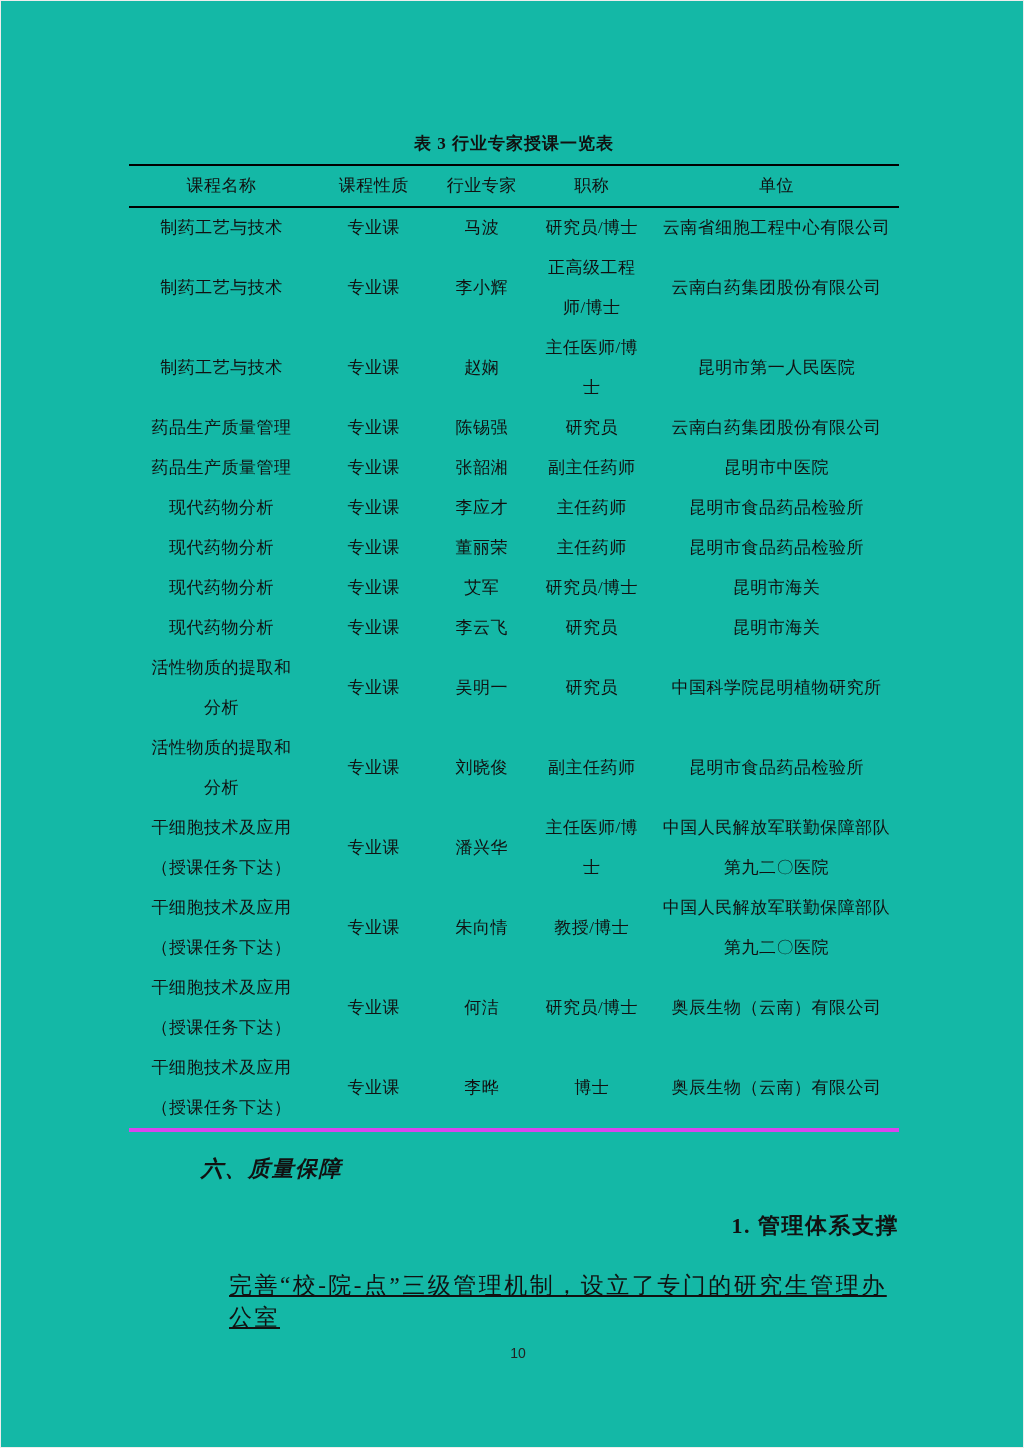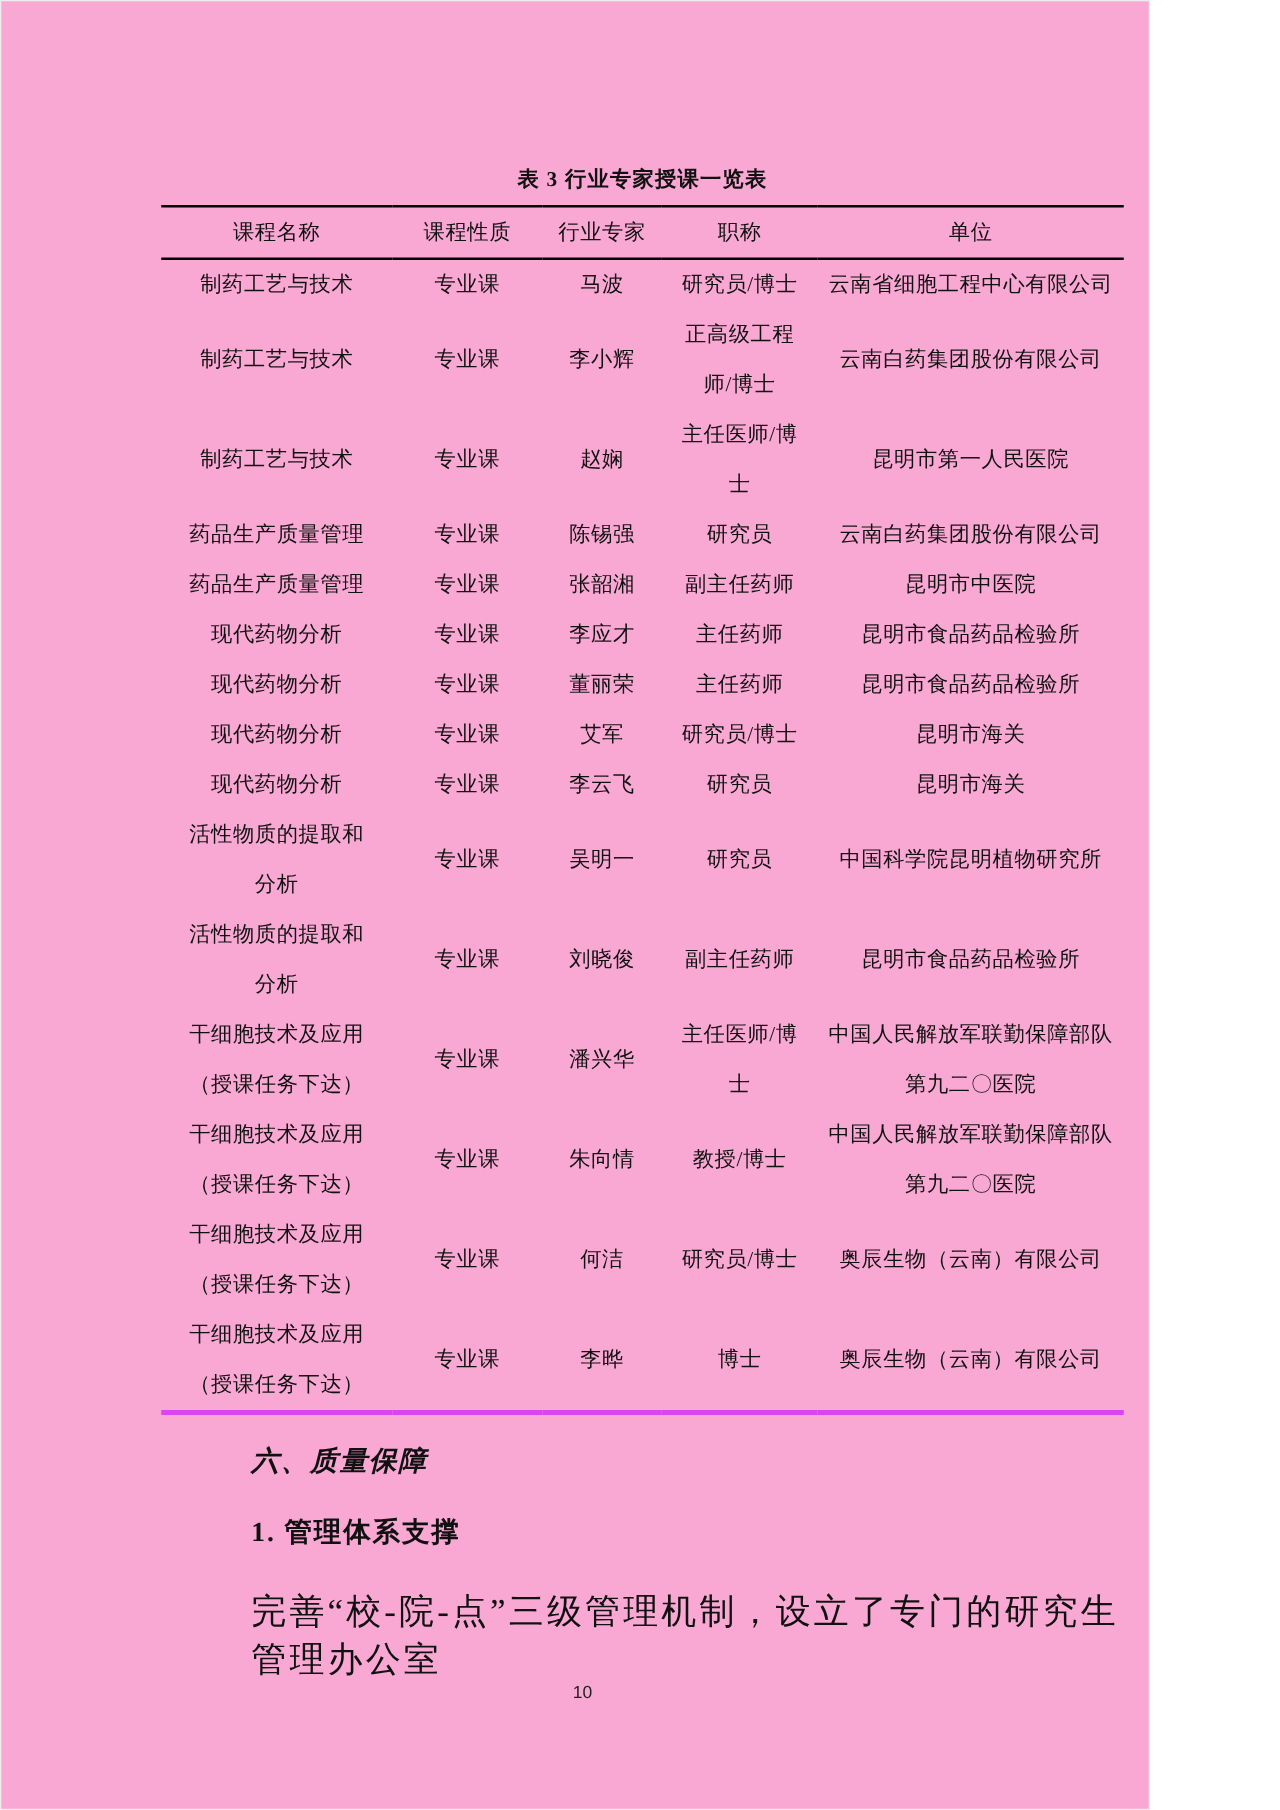--- a/index.html
+++ b/index.html
@@ -1,20 +1,20 @@
 <!DOCTYPE html>
 <html><head>
 <meta charset="utf-8">
 <style>
   html, body { margin: 0; padding: 0; background: #ffffff; }
   .page {
     position: relative;
-    width: 920px;
+    width: 1024px;
     height: 1448px;
-    background: #f9a8d4;
+    background: #14b8a6;
     color: #111111;
     font-family: "Liberation Serif", serif;
     overflow: hidden;
     box-sizing: border-box;
     border: 1px solid #ededed;
   }
   .content {
     position: absolute;
     left: 128px;
     top: 131px;
@@ -58,26 +58,28 @@
     font-weight: bold;
     font-family: "Liberation Sans", sans-serif;
     letter-spacing: 1.5px;
     font-style: italic;
   }
   .sub-heading {
     margin: 27px 0 0 72px;
     font-size: 22px;
     font-weight: bold;
     letter-spacing: 1.5px;
+    text-align: right;
   }
   .body-paragraph {
-    margin: 29px 0 0 72px;
-    font-size: 28px;
+    margin: 29px 0 0 100px;
+    font-size: 23px;
     letter-spacing: 2.5px;
     line-height: 1.4;
+    text-decoration: underline;
   }
   .page-number {
     position: absolute;
     left: 12px;
     right: 0;
     bottom: 86px;
     text-align: center;
     font-size: 14px;
     font-family: "Liberation Sans", sans-serif;
     color: #222;

